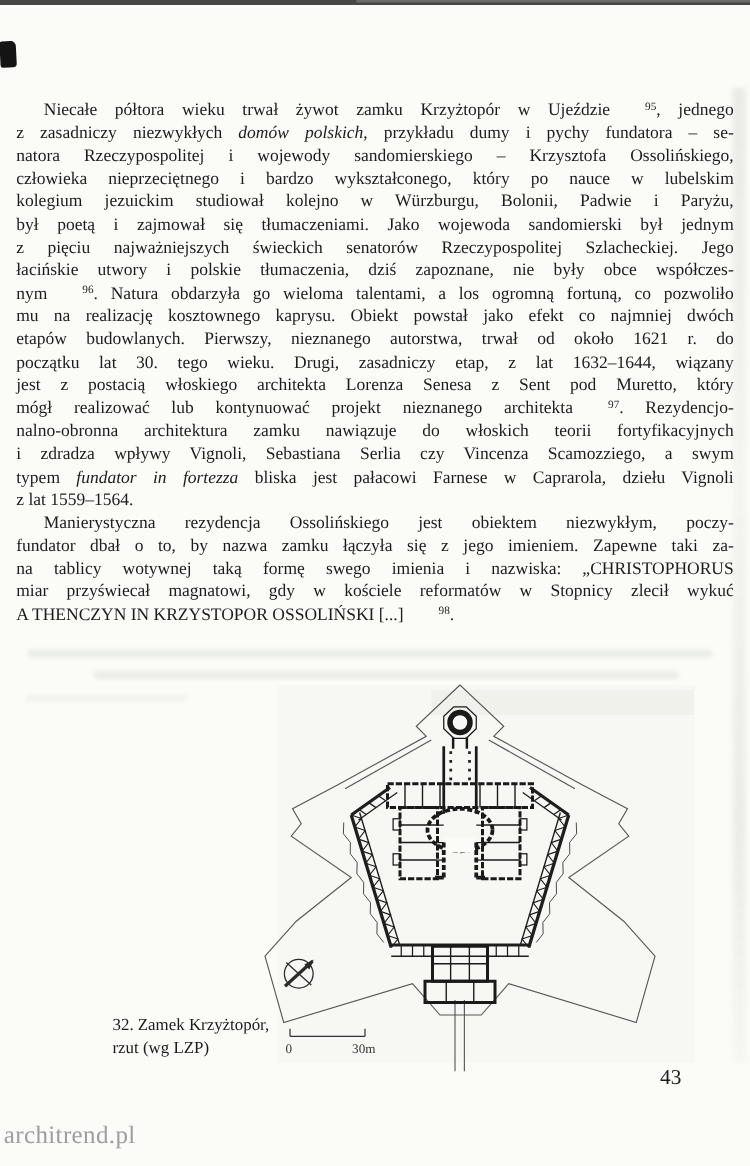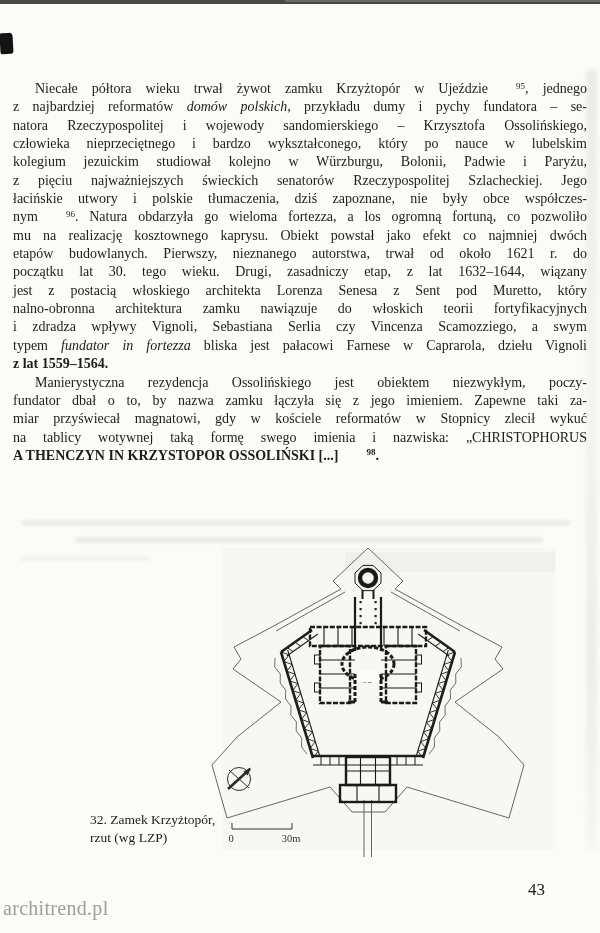--- a/index.html
+++ b/index.html
@@ -18,65 +18,67 @@
   .bleed { position:absolute; background:rgba(135,148,120,.14); filter:blur(1.5px); border-radius:3px; }
   .bleed.b1 { left:22px; top:520px; width:548px; height:6px; }
   .bleed.b2 { left:75px; top:537px; width:468px; height:6px; }
   .bleed.b3 { left:20px; top:556px; width:130px; height:5px; opacity:.6; }
 
   
   .text-block { position:absolute; left:13px; top:80px; width:574px;
     font-size:14px; line-height:18.35px; }
   .tline { text-align:justify; text-align-last:justify; }
   .tline.first { text-indent:22px; }
-  .tline.last { text-align-last:left;font-weight:bold; }
+  .tline.last { text-align-last:left; }
   sup { font-size:9px; line-height:0; vertical-align:baseline; position:relative; top:-4.5px;padding-left:28px; }
   .it { font-style:italic; }
 
   
   .figure-area { position:absolute; left:0; top:540px; width:600px; height:340px; }
   .plan-svg { position:absolute; left:200px; top:0px; width:370px; height:330px; }
   .fig-caption { position:absolute; left:90px; top:271px; font-size:13.5px; line-height:17.5px; color:#1b1b1b; }
 
-  .page-number { position:absolute; left:528px; top:852px; font-size:17px; color:#1b1b1b;margin-top:28px; }
+  .page-number { position:absolute; left:528px; top:852px; font-size:17px; color:#1b1b1b; }
   .watermark { position:absolute; left:3px; top:897px; font-family:Liberation Serif, serif;
     font-size:20px; color:#9d9da2; letter-spacing:.3px; }
 </style>
 </head>
 <body>
 
 <div class="top-band"></div>
 <div class="top-band2"></div>
 <div class="corner-blob"></div>
 <div class="right-streak"></div>
 <div class="bleed b1"></div>
 <div class="bleed b2"></div>
 <div class="bleed b3"></div>
 
 <div class="text-block">
     <div class="tline first"><span>Niecałe półtora wieku trwał żywot zamku Krzyżtopór w Ujeździe</span><sup>95</sup><span>, jednego</span></div>
-    <div class="tline"><span>z najbardziej reformatów </span><span class="it">domów polskich</span><span>, przykładu dumy i pychy fundatora – se-</span></div>
+    <div class="tline"><span>z zasadniczy niezwykłych </span><span class="it">domów polskich</span><span>, przykładu dumy i pychy fundatora – se-</span></div>
     <div class="tline"><span>natora Rzeczypospolitej i wojewody sandomierskiego – Krzysztofa Ossolińskiego,</span></div>
     <div class="tline"><span>człowieka nieprzeciętnego i bardzo wykształconego, który po nauce w lubelskim</span></div>
     <div class="tline"><span>kolegium jezuickim studiował kolejno w Würzburgu, Bolonii, Padwie i Paryżu,</span></div>
+    <div class="tline"><span>był poetą i zajmował się tłumaczeniami. Jako wojewoda sandomierski był jednym</span></div>
     <div class="tline"><span>z pięciu najważniejszych świeckich senatorów Rzeczypospolitej Szlacheckiej. Jego</span></div>
     <div class="tline"><span>łacińskie utwory i polskie tłumaczenia, dziś zapoznane, nie były obce współczes-</span></div>
-    <div class="tline"><span>nym</span><sup>96</sup><span>. Natura obdarzyła go wieloma fortezza, a los ogromną fortuną, co pozwoliło</span></div>
+    <div class="tline"><span>nym</span><sup>96</sup><span>. Natura obdarzyła go wieloma talentami, a los ogromną fortuną, co pozwoliło</span></div>
     <div class="tline"><span>mu na realizację kosztownego kaprysu. Obiekt powstał jako efekt co najmniej dwóch</span></div>
     <div class="tline"><span>etapów budowlanych. Pierwszy, nieznanego autorstwa, trwał od około 1621 r. do</span></div>
     <div class="tline"><span>początku lat 30. tego wieku. Drugi, zasadniczy etap, z lat 1632–1644, wiązany</span></div>
     <div class="tline"><span>jest z postacią włoskiego architekta Lorenza Senesa z Sent pod Muretto, który</span></div>
+    <div class="tline"><span>mógł realizować lub kontynuować projekt nieznanego architekta</span><sup>97</sup><span>. Rezydencjo-</span></div>
     <div class="tline"><span>nalno-obronna architektura zamku nawiązuje do włoskich teorii fortyfikacyjnych</span></div>
     <div class="tline"><span>i zdradza wpływy Vignoli, Sebastiana Serlia czy Vincenza Scamozziego, a swym</span></div>
     <div class="tline"><span>typem </span><span class="it">fundator in fortezza</span><span> bliska jest pałacowi Farnese w Caprarola, dziełu Vignoli</span></div>
     <div class="tline last"><span>z lat 1559–1564.</span></div>
     <div class="tline first"><span>Manierystyczna rezydencja Ossolińskiego jest obiektem niezwykłym, poczy-</span></div>
     <div class="tline"><span>fundator dbał o to, by nazwa zamku łączyła się z jego imieniem. Zapewne taki za-</span></div>
+    <div class="tline"><span>na tablicy wotywnej taką formę swego imienia i nazwiska: „CHRISTOPHORUS</span></div>
     <div class="tline"><span>miar przyświecał magnatowi, gdy w kościele reformatów w Stopnicy zlecił wykuć</span></div>
-    <div class="tline"><span>na tablicy wotywnej taką formę swego imienia i nazwiska: „CHRISTOPHORUS</span></div>
     <div class="tline last"><span>A THENCZYN IN KRZYSTOPOR OSSOLIŃSKI [...]</span><sup>98</sup><span>.</span></div>
   </div>
 
 <div class="figure-area">
   <svg class="plan-svg" viewBox="200 540 370 330" xmlns="http://www.w3.org/2000/svg">
     <rect x="222" y="548" width="334" height="302" fill="#f7f8f4"></rect>
     <rect x="345" y="552" width="210" height="20" fill="#edefe9" opacity="0.8"></rect>
 
     <g stroke="#565656" stroke-width="0.9" fill="none" stroke-linejoin="miter">
       <path d="M368,548 L333,581 L341,589 L270,628 L234,647 L241,659 L233,669 L281,702

